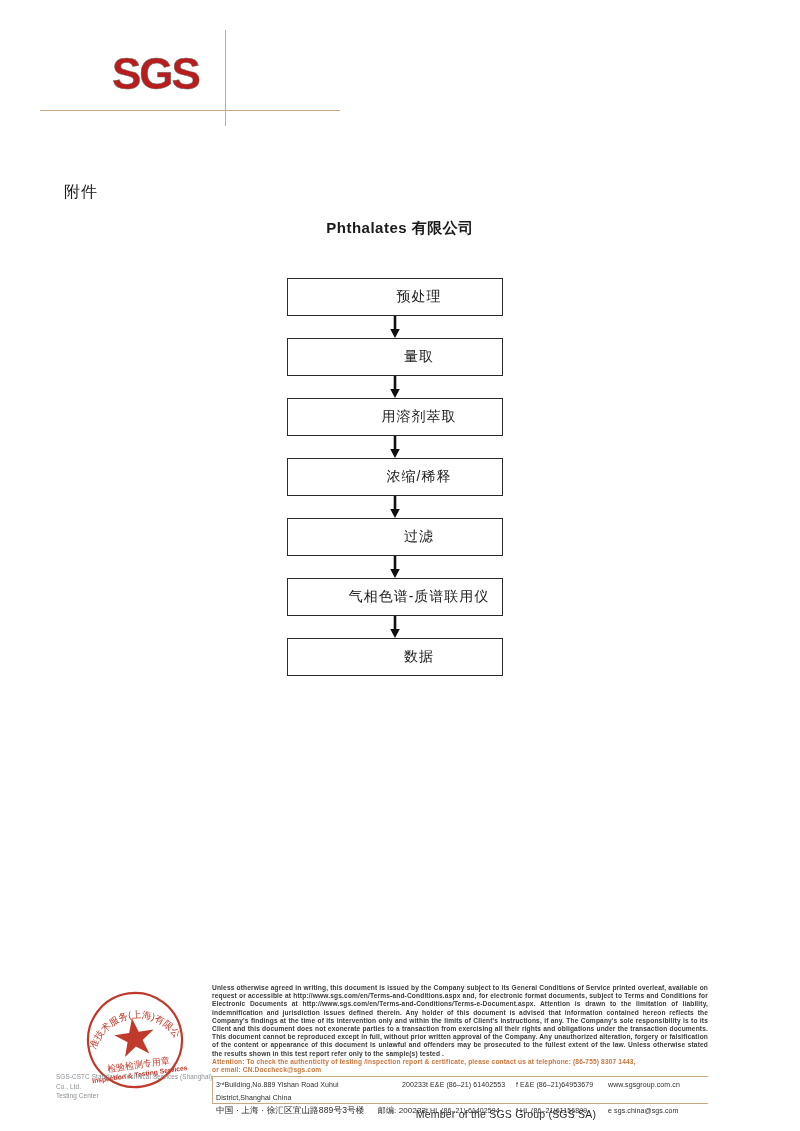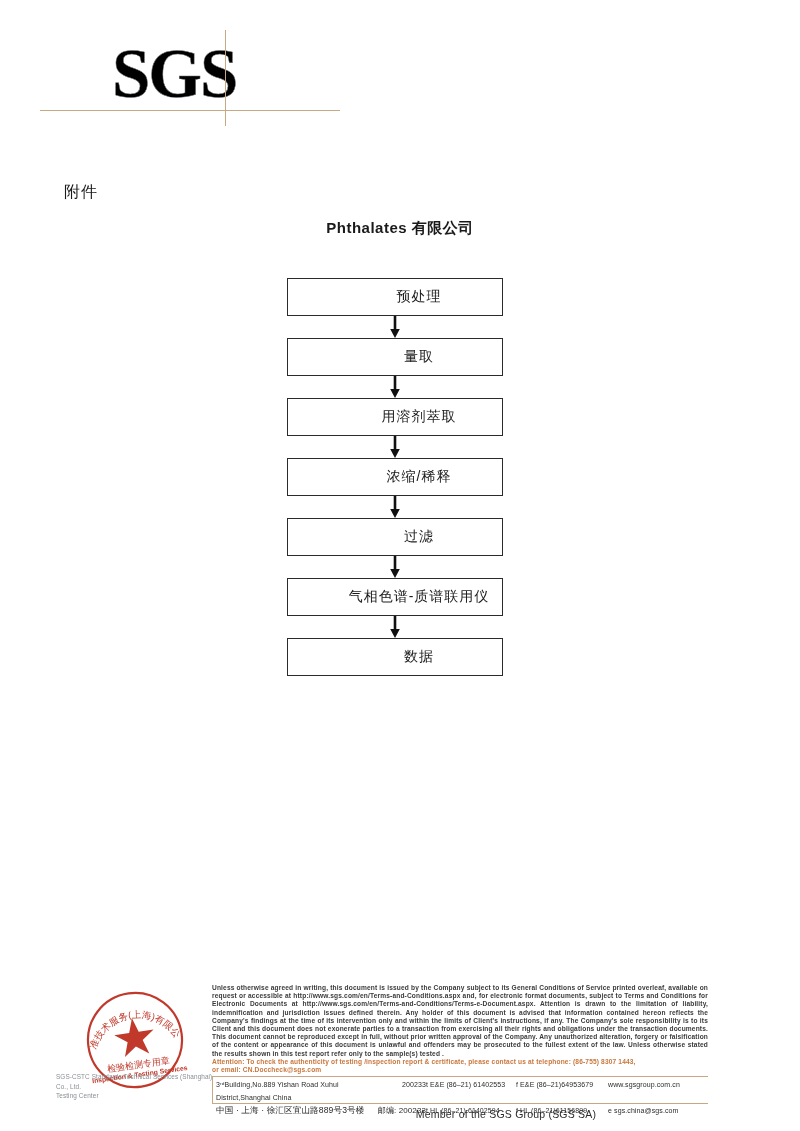--- a/index.html
+++ b/index.html
@@ -19,25 +19,25 @@
 
   
   .logo-block {
     position: absolute;
     left: 112px;
     top: 40px;
     width: 130px;
     height: 72px;
   }
   .logo-text {
-    font-family: Liberation Serif, serif;
+    font-family: Liberation Sans, sans-serif;
     font-weight: bold;
-    font-size: 69px;
+    font-size: 44px;
     letter-spacing: -2px;
-    color: #000000;
+    color: #b91c1c;
     line-height: 68px;
     -webkit-text-stroke: 0.5px #6e6e6e;
   }
   .logo-hline {
     position: absolute;
     left: -72px;
     top: 70px;
     width: 300px;
     height: 1px;
     background: #c8a882;

